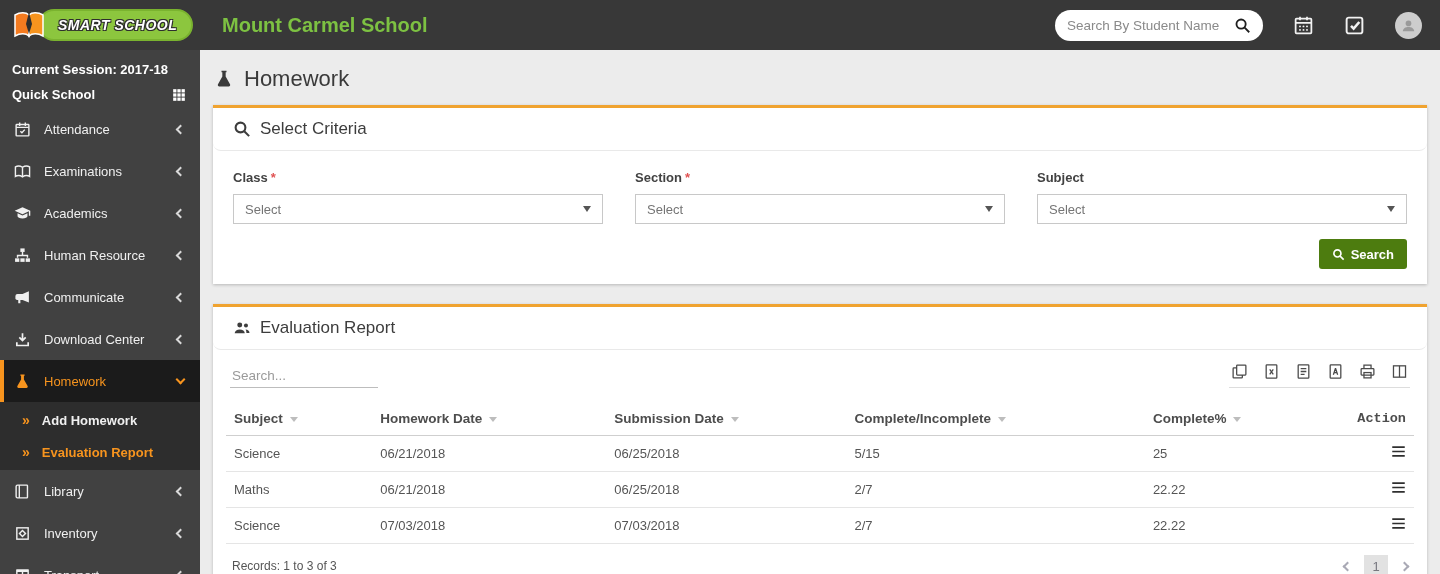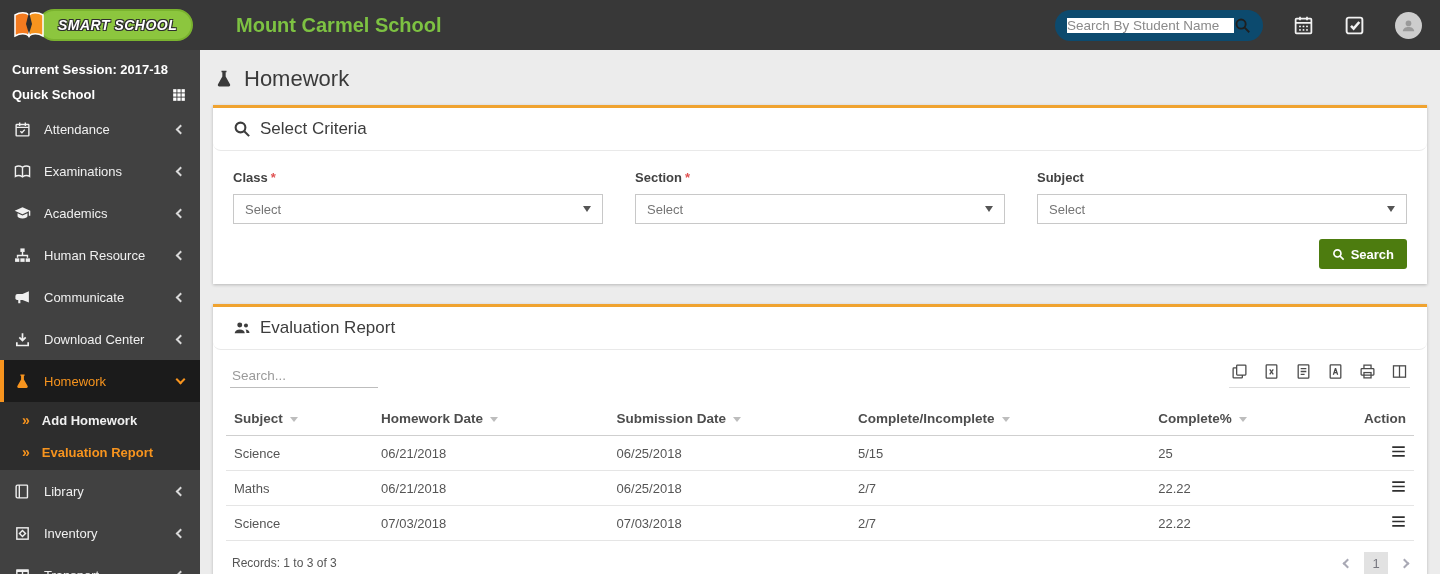--- a/index.html
+++ b/index.html
@@ -5,23 +5,23 @@
   * { margin:0; padding:0; box-sizing:border-box; }
   html,body { width:1440px; height:574px; overflow:hidden; font-family:"Liberation Sans", sans-serif; background:#ECECEC; }
 
   
   .topbar { height:50px; background:#383838; display:flex; align-items:center; padding:0 18px 0 12px; position:relative; z-index:5; }
   .logo-wrap { width:188px; display:flex; align-items:center; }
   .logo-book { width:34px; height:30px; flex:0 0 auto; margin-right:-8px; z-index:2; }
   .logo-pill { background:#8CC63E; border-radius:16px; padding:5px 14px 5px 18px; border:2px solid #7AB32F; }
   .logo-pill span { font-size:14px; font-weight:800; font-style:italic; color:#fff; letter-spacing:.5px; white-space:nowrap;
     text-shadow:1px 1px 0 #2e2e2e,-1px 1px 0 #2e2e2e,1px -1px 0 #2e2e2e,-1px -1px 0 #2e2e2e; }
-  .school-title { margin-left:36px; color:#7DC242; font-size:20px; font-weight:bold; }
+  .school-title { margin-left:22px; color:#7DC242; font-size:20px; font-weight:bold; }
   .topbar-right { margin-left:auto; display:flex; align-items:center; gap:30px; }
-  .hsearch { background:#0c4a6e; border-radius:16px; height:31px; width:208px; display:flex; align-items:center; padding:0 12px; }
+  .hsearch { background:#ffffff; border-radius:16px; height:31px; width:208px; display:flex; align-items:center; padding:0 12px; }
   .hsearch input { border:none; outline:none; flex:1; font-size:13.5px; color:#555; font-family:inherit; min-width:0; }
   .hsearch input::placeholder { color:#8a8a8a; }
   .hsearch svg { width:17px; height:17px; color:#1f1f1f; flex:0 0 auto; }
   .hicon { width:21px; height:21px; color:#f2f2f2; cursor:pointer; }
   .avatar { width:27px; height:27px; border-radius:50%; background:#cdcdcd; display:flex; align-items:center; justify-content:center; cursor:pointer; }
   .avatar svg { width:17px; height:17px; color:#9a9a9a; }
 
   
   .shell { display:flex; height:524px; }
   .sidebar { width:200px; background:#414141; color:#f2f2f2; flex:0 0 auto; overflow:hidden; }
@@ -69,21 +69,21 @@
   .report-toolbar { display:flex; align-items:flex-end; justify-content:space-between; padding:0 4px; }
   .tbl-search { width:148px; border:none; border-bottom:1px solid #bdbdbd; font-size:13.5px; color:#666; padding:4px 2px; outline:none; font-family:inherit; }
   .tbl-search::placeholder { color:#9a9a9a; }
   .export-icons { display:flex; align-items:center; gap:15px; border-bottom:1px solid #ddd; padding:0 2px 7px 2px; }
   .export-icons svg { width:17px; height:17px; color:#4a4a4a; cursor:pointer; }
 
   table.report { width:100%; border-collapse:collapse; margin-top:14px; }
   table.report th { text-align:left; font-size:13.5px; font-weight:bold; color:#4d4d4d; padding:9px 8px; border-bottom:1px solid #cfcfcf; white-space:nowrap; }
   table.report th .sort { display:inline-block; width:0; height:0; border-left:4px solid transparent; border-right:4px solid transparent; border-top:5px solid #bdbdbd; margin-left:7px; vertical-align:middle; }
   table.report td { font-size:13px; color:#555; padding:9px 8px; border-bottom:1px solid #e5e5e5; }
-  th.col-action, td.col-action { text-align:right; }
+  th.col-action, td.col-action { text-align:right;font-family:Liberation Mono, monospace; }
   .action-ico { width:15px; height:13px; color:#2f2f2f; cursor:pointer; }
 
   .report-footer { display:flex; align-items:center; justify-content:space-between; padding:11px 6px 2px 6px; }
   .records { font-size:12px; color:#555; }
   .pager { display:flex; align-items:center; gap:13px; }
   .pg-chv { width:7px; height:7px; border-style:solid; border-color:#a9a9b5; border-width:0 2px 2px 0; display:inline-block; cursor:pointer; }
   .pg-chv.prev { transform:rotate(135deg); }
   .pg-chv.next { transform:rotate(-45deg); }
   .pg-num { min-width:24px; height:22px; background:#e2e2e2; color:#77777f; font-size:13px; display:flex; align-items:center; justify-content:center; cursor:pointer; }
 </style>

